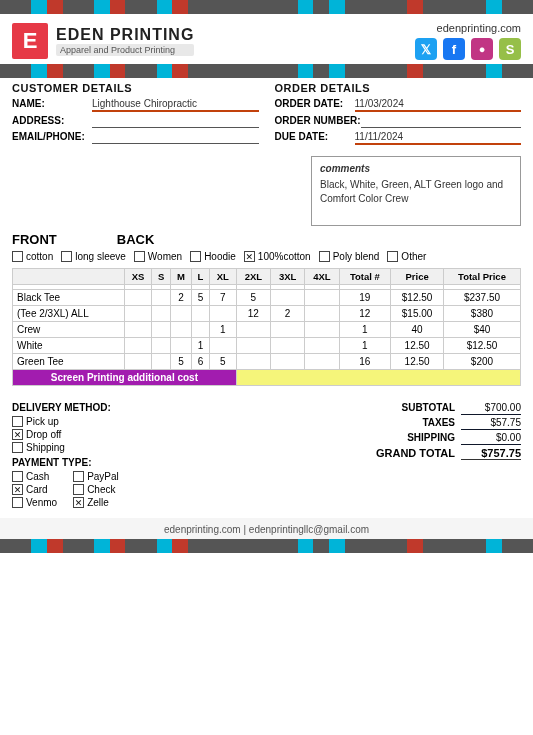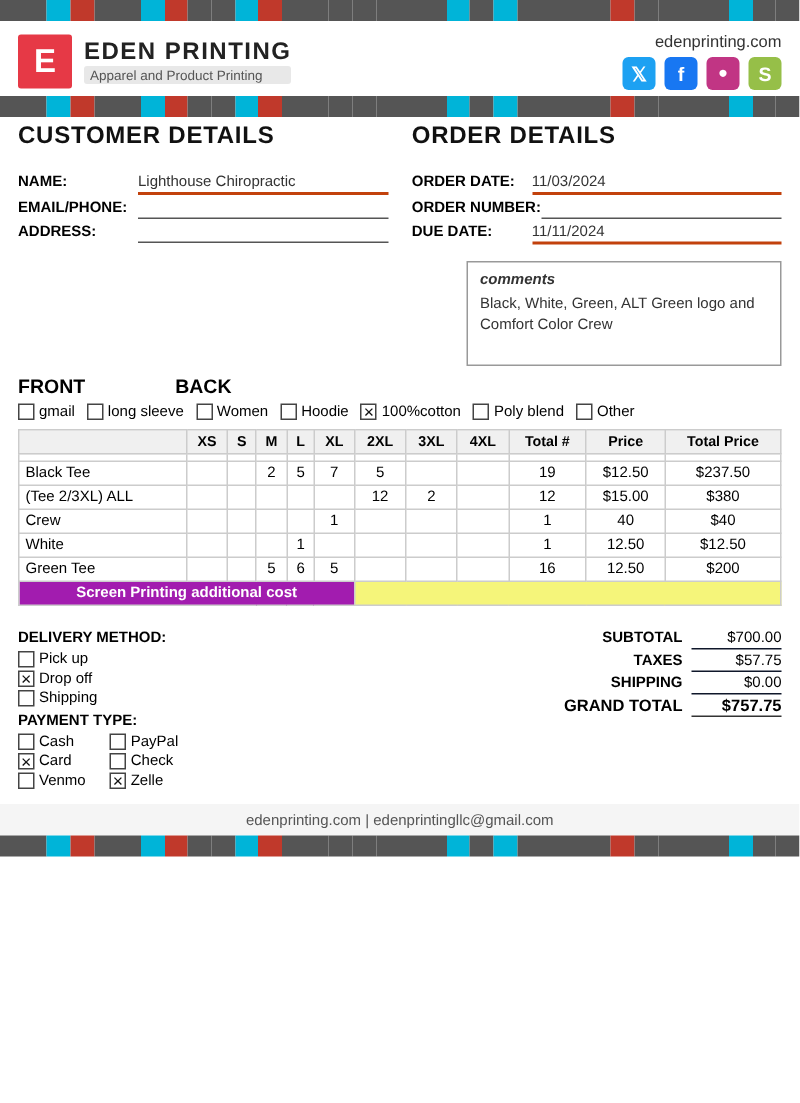--- a/index.html
+++ b/index.html
@@ -94,25 +94,25 @@
     
     .details-row {
       display: flex;
       gap: 16px;
       margin-bottom: 8px;
     }
     .details-col {
       flex: 1;
     }
     .section-title {
-      font-size: 16px;
+      font-size: 11px;
       font-weight: 900;
       text-transform: uppercase;
       letter-spacing: 0.5px;
-      margin-bottom: 16px;
+      margin-bottom: 4px;
       color: #111;
     }
     .field-line {
       display: flex;
       align-items: baseline;
       margin-bottom: 3px;
       font-size: 10px;
     }
     .field-label {
       font-weight: 700;
@@ -408,25 +408,25 @@
 <div class="main-content">
 
   <div class="details-row">
     <div class="details-col">
       <div class="section-title">CUSTOMER DETAILS</div>
       <div class="field-line">
         <span class="field-label">NAME:</span>
         <span class="field-value">Lighthouse Chiropractic</span>
       </div>
       <div class="field-line">
+        <span class="field-label">ADDRESS:</span>
+        <span class="field-value-blank">&nbsp;&nbsp;&nbsp;&nbsp;&nbsp;&nbsp;&nbsp;&nbsp;&nbsp;&nbsp;&nbsp;&nbsp;&nbsp;&nbsp;&nbsp;&nbsp;&nbsp;&nbsp;</span>
+      </div>
+      <div class="field-line">
         <span class="field-label">EMAIL/PHONE:</span>
-        <span class="field-value-blank">&nbsp;&nbsp;&nbsp;&nbsp;&nbsp;&nbsp;&nbsp;&nbsp;&nbsp;&nbsp;&nbsp;&nbsp;&nbsp;&nbsp;&nbsp;&nbsp;&nbsp;&nbsp;</span>
-      </div>
-      <div class="field-line">
-        <span class="field-label">ADDRESS:</span>
         <span class="field-value-blank">&nbsp;&nbsp;&nbsp;&nbsp;&nbsp;&nbsp;&nbsp;&nbsp;&nbsp;&nbsp;&nbsp;&nbsp;&nbsp;&nbsp;&nbsp;&nbsp;&nbsp;&nbsp;</span>
       </div>
     </div>
     <div class="details-col">
       <div class="section-title">ORDER DETAILS</div>
       <div class="field-line">
         <span class="field-label">ORDER DATE:</span>
         <span class="field-value">11/03/2024</span>
       </div>
       <div class="field-line">
@@ -449,21 +449,21 @@
   </div>
 
   <div class="front-back-row">
     <span class="front-back-label">FRONT</span>
     <span class="front-back-label">BACK</span>
   </div>
 
   <div class="checkboxes-row">
     <div class="checkbox-item">
       <span class="cb"></span>
-      <span>gmail</span>
+      <span>cotton</span>
     </div>
     <div class="checkbox-item">
       <span class="cb"></span>
       <span>long sleeve</span>
     </div>
     <div class="checkbox-item">
       <span class="cb"></span>
       <span>Women</span>
     </div>
     <div class="checkbox-item">

